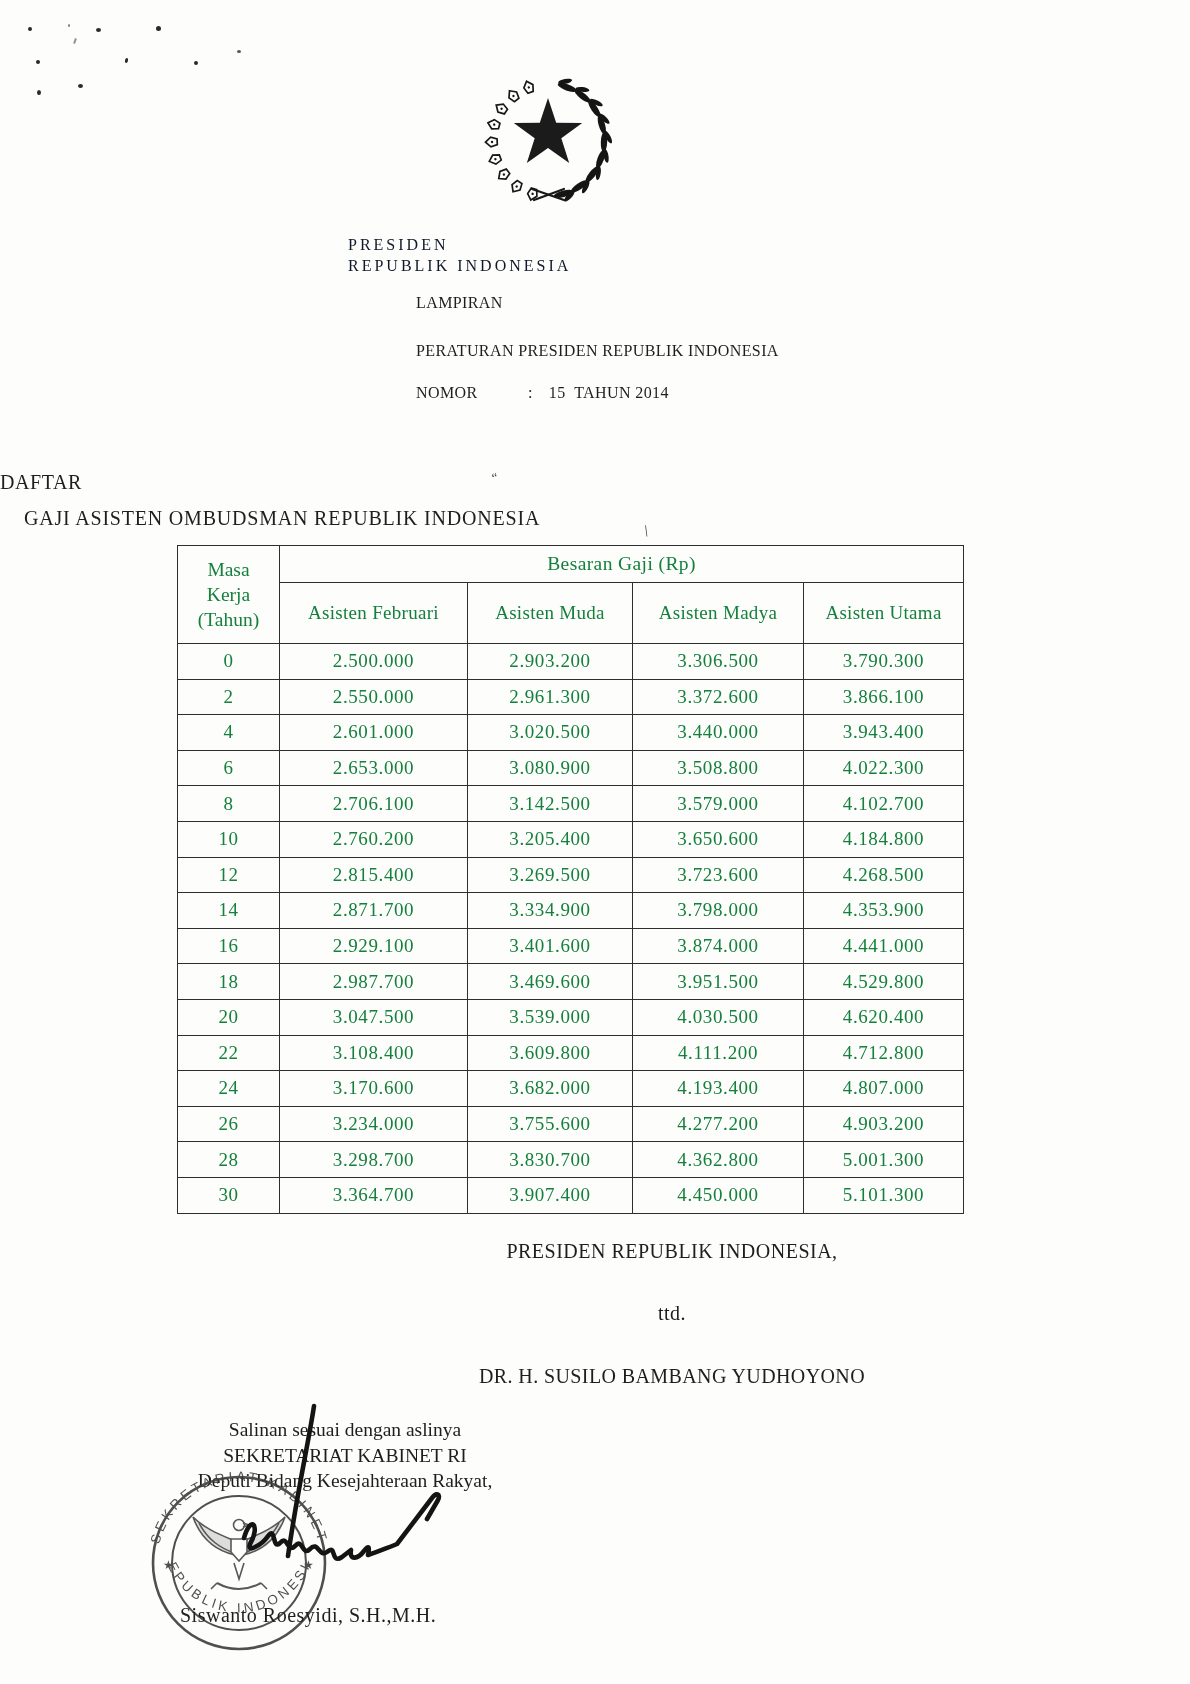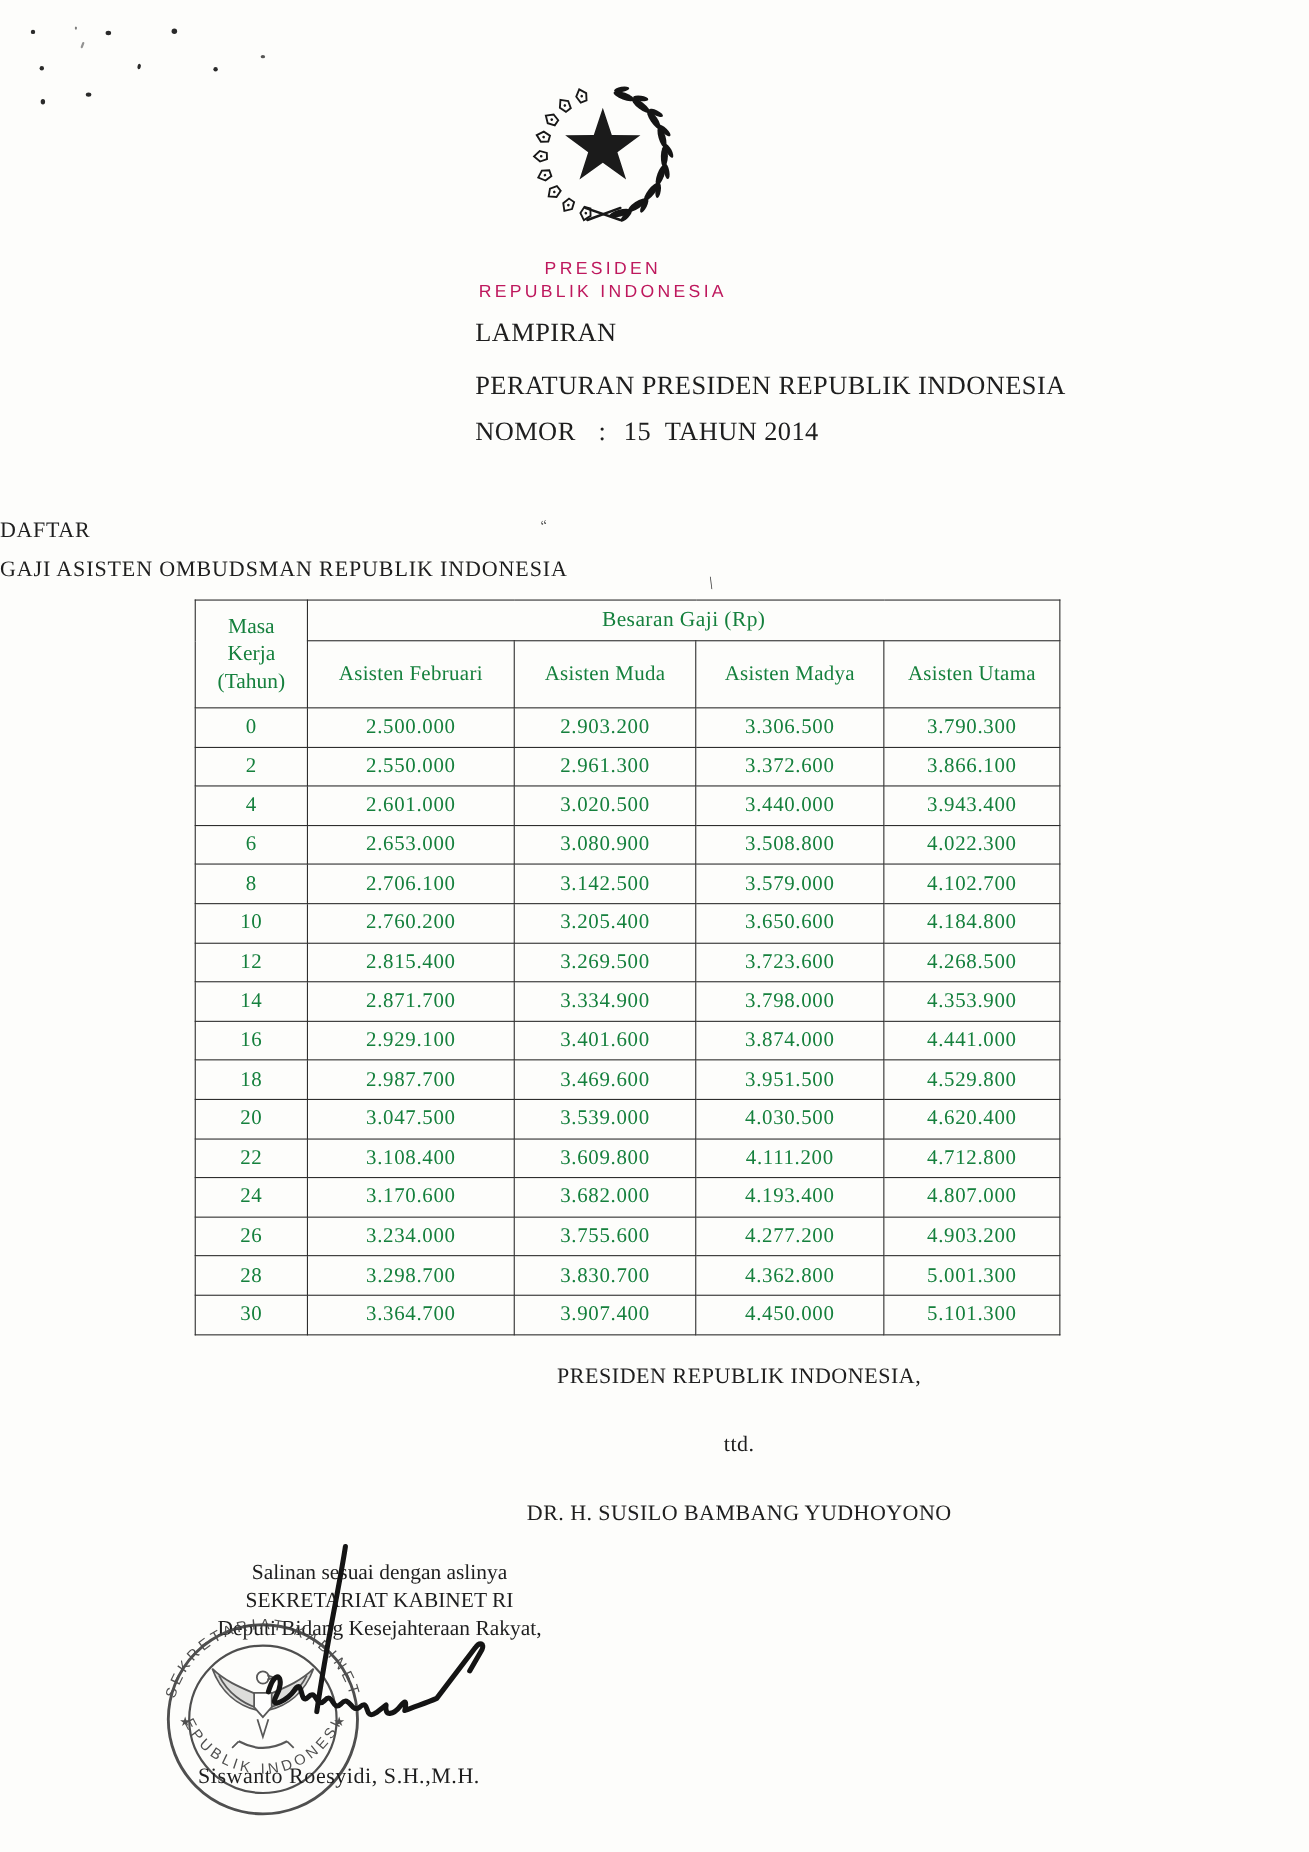--- a/index.html
+++ b/index.html
@@ -6,32 +6,32 @@
   .page{
     position:relative;width:1190px;height:1684px;margin:0 auto;
     background:#fdfdfb;color:#1e1e1e;overflow:hidden;
     font-family:"Liberation Serif","DejaVu Serif",serif;
   }
   
   .speck{position:absolute;background:#2a2a2a;border-radius:50%;}
   
   .emblem{position:absolute;left:478px;top:70px;}
   .letterhead{
-    position:absolute;left:348px;top:234px;width:400px;text-align:center;
-    font-family:Liberation Sans, sans-serif;
-    font-size:16px;letter-spacing:3px;color:#be185d;line-height:21px;
+    position:absolute;left:348px;top:234px;width:400px;
+    font-family:Liberation Serif, serif;
+    font-size:16px;letter-spacing:3px;color:#0f172a;line-height:21px;
   }
   
-  .lampiran{position:absolute;left:432px;top:282px;font-size:24px;letter-spacing:.4px;}
+  .lampiran{position:absolute;left:416px;top:282px;font-size:16px;letter-spacing:.4px;}
   .lampiran .row{display:flex;line-height:42px;white-space:pre;}
   .lampiran .lbl{display:inline-block;width:112px;}
   .lampiran .title-row{margin-bottom:6px;}
   
   .doc-title{position:absolute;left:0;top:471px;width:1110px;text-align:left;font-size:20px;letter-spacing:.6px;}
-  .doc-title .t2{margin-top:13px;letter-spacing:.8px;}
+  .doc-title .t2{margin-top:13px;letter-spacing:.8px;padding-left:24px;}
   .stray-mark{position:absolute;font-size:13px;color:#444;}
   
   table.salary{
     position:absolute;left:177px;top:545px;width:786px;
     border-collapse:collapse;table-layout:fixed;
     font-size:19px;color:#15803d;
   }
   table.salary td,table.salary th{
     border:1.7px solid #2e2e2e;text-align:center;vertical-align:middle;
     font-weight:normal;padding:0;

